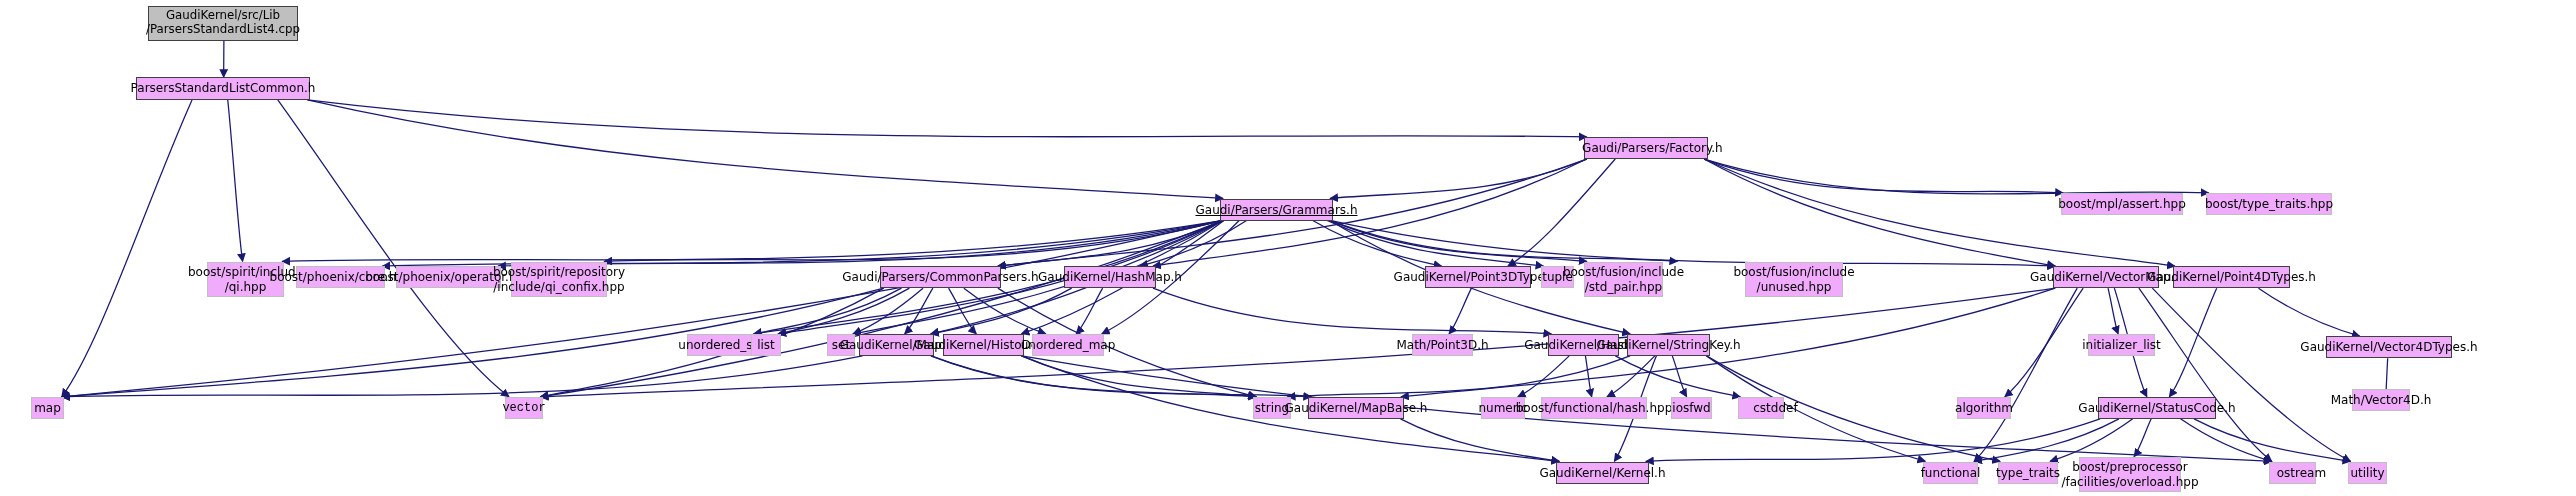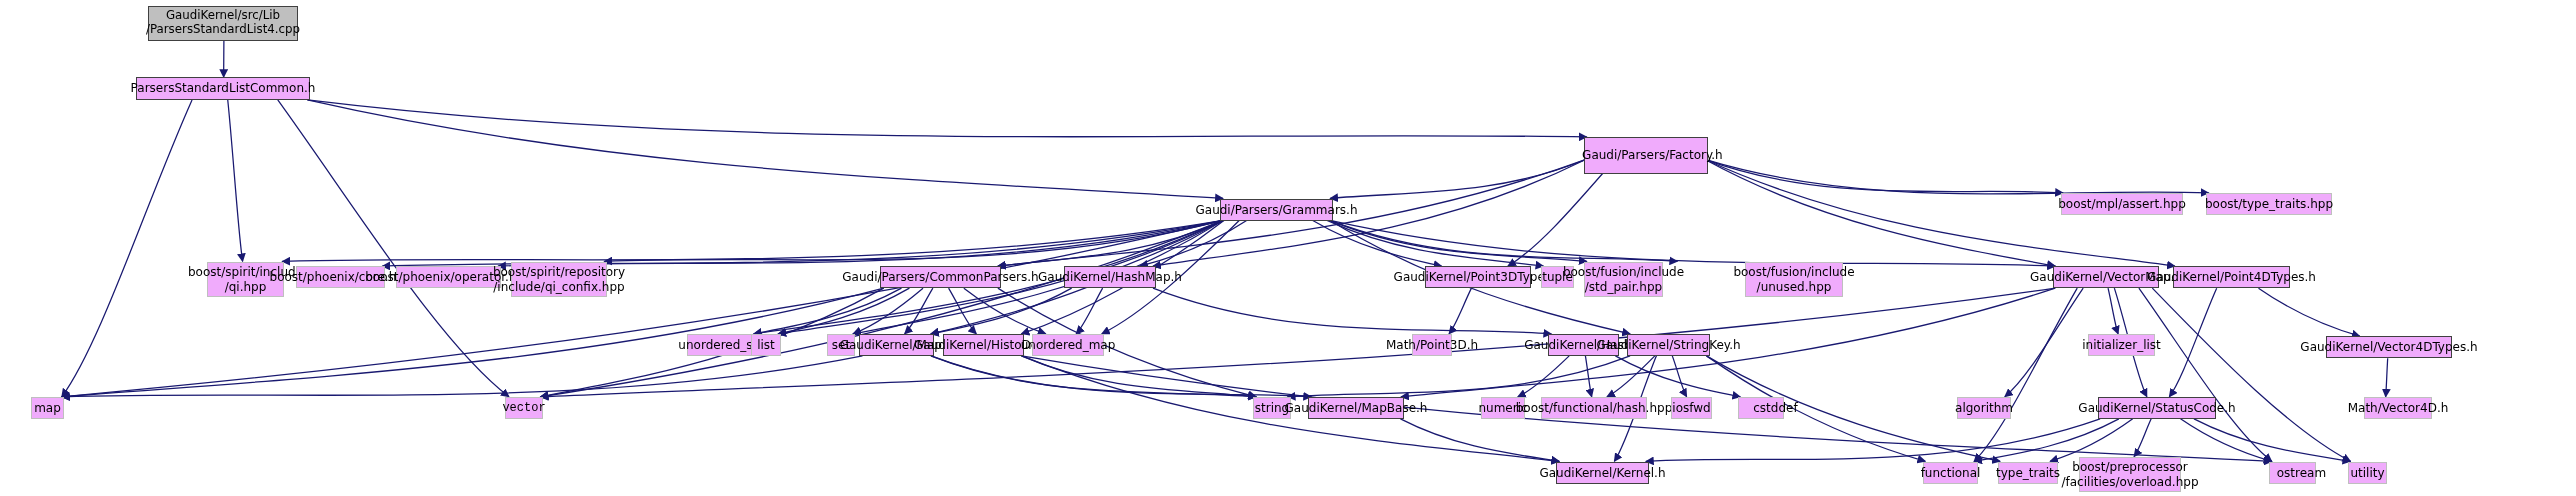--- a/index.html
+++ b/index.html
@@ -119,24 +119,24 @@
       <path d="M 2768.14 532 C 2808.691 559.7860000000001, 2849.242 576.28, 2884 586" fill="none" stroke="#191970" stroke-width="1.6" marker-end="url(#ah)"></path>
       <path d="M 2785.24 532 C 2854.806 568.076, 2924.372 576.28, 2984 586" fill="none" stroke="#191970" stroke-width="1.6" marker-end="url(#ah)"></path>
       <path d="M 2707.48 532 C 2670.744 558.696, 2634.008 576.28, 2602.52 586" fill="none" stroke="#191970" stroke-width="1.6" marker-end="url(#ah)"></path>
       <path d="M 2689.84 532 C 2625.496 566.5840000000001, 2561.152 576.28, 2506 586" fill="none" stroke="#191970" stroke-width="1.6" marker-end="url(#ah)"></path>
       <path d="M 2666 532 C 2464.05 603.2, 2262.1 576.28, 2089 586" fill="none" stroke="#191970" stroke-width="1.6" marker-end="url(#ah)"></path>
     </svg>
   <div id="nodes">
       <div class="node root" style="left: 148px; top: 5.5px; width: 150px; height: 35px; font-size: 11.8px; text-align: center;">GaudiKernel/src/Lib
 /ParsersStandardList4.cpp</div>
       <div class="node strong" style="left: 136px; top: 77px; width: 174px; height: 23px;">ParsersStandardListCommon.h</div>
-      <div class="node strong" style="left: 1584px; top: 137px; width: 124px; height: 37px; padding-left: 16px;">Gaudi/Parsers/Factory.h</div>
+      <div class="node strong" style="left: 1584px; top: 137px; width: 124px; height: 22px; padding-left: 16px;">Gaudi/Parsers/Factory.h</div>
       <div class="node" style="left: 2061px; top: 193px; width: 122px; height: 22px;">boost/mpl/assert.hpp</div>
       <div class="node" style="left: 2206px; top: 193px; width: 126px; height: 22px;">boost/type_traits.hpp</div>
-      <div class="node strong" style="left: 1220px; top: 199px; width: 113px; height: 22px;">Gaudi/Parsers/Grammars.h</div>
+      <div class="node strong" style="left: 1220px; top: 199px; width: 113px; height: 22px; text-decoration: underline;">Gaudi/Parsers/Grammars.h</div>
       <div class="node" style="left: 207px; top: 262px; width: 77px; height: 35px;">boost/spirit/include
 /qi.hpp</div>
       <div class="node" style="left: 296px; top: 266px; width: 89px; height: 22px;">boost/phoenix/core.hpp</div>
       <div class="node" style="left: 396px; top: 266px; width: 105px; height: 22px;">boost/phoenix/operator.hpp</div>
       <div class="node" style="left: 511px; top: 262px; width: 96px; height: 35px;">boost/spirit/repository
 /include/qi_confix.hpp</div>
       <div class="node strong" style="left: 880px; top: 266px; width: 121px; height: 22px;">Gaudi/Parsers/CommonParsers.h</div>
       <div class="node strong" style="left: 1064px; top: 266px; width: 92px; height: 22px;">GaudiKernel/HashMap.h</div>
       <div class="node strong" style="left: 1425px; top: 266px; width: 106px; height: 22px;">GaudiKernel/Point3DTypes.h</div>
       <div class="node" style="left: 1541px; top: 266px; width: 33px; height: 22px;">tuple</div>
@@ -145,36 +145,36 @@
       <div class="node" style="left: 1745px; top: 262px; width: 98px; height: 35px;">boost/fusion/include
 /unused.hpp</div>
       <div class="node strong" style="left: 2053px; top: 266px; width: 106px; height: 22px;">GaudiKernel/VectorMap.h</div>
       <div class="node strong" style="left: 2173px; top: 266px; width: 117px; height: 22px;">GaudiKernel/Point4DTypes.h</div>
       <div class="node" style="left: 687px; top: 334px; width: 69px; height: 22px;">unordered_set</div>
       <div class="node" style="left: 751px; top: 334px; width: 30px; height: 22px;">list</div>
       <div class="node" style="left: 827px; top: 334px; width: 28px; height: 22px;">set</div>
       <div class="node strong" style="left: 859px; top: 334px; width: 75px; height: 22px;">GaudiKernel/Map.h</div>
       <div class="node strong" style="left: 943px; top: 334px; width: 81px; height: 22px;">GaudiKernel/HistoDef.h</div>
       <div class="node" style="left: 1032px; top: 334px; width: 72px; height: 22px;">unordered_map</div>
-      <div class="node" style="left: 1412px; top: 334px; width: 40px; height: 22px;">Math/Point3D.h</div>
+      <div class="node" style="left: 1412px; top: 334px; width: 61px; height: 22px;">Math/Point3D.h</div>
       <div class="node strong" style="left: 1548px; top: 334px; width: 71px; height: 22px;">GaudiKernel/Hash.h</div>
       <div class="node strong" style="left: 1627px; top: 334px; width: 83px; height: 22px;">GaudiKernel/StringKey.h</div>
       <div class="node" style="left: 2088px; top: 334px; width: 67px; height: 22px;">initializer_list</div>
       <div class="node strong" style="left: 2326px; top: 336px; width: 126px; height: 22px;">GaudiKernel/Vector4DTypes.h</div>
       <div class="node" style="left: 31px; top: 397px; width: 33px; height: 22px;">map</div>
       <div class="node" style="left: 505px; top: 397px; width: 38px; height: 22px; font-family: Liberation Mono, monospace;">vector</div>
       <div class="node" style="left: 1253px; top: 397px; width: 38px; height: 22px;">string</div>
       <div class="node strong" style="left: 1308px; top: 397px; width: 96px; height: 22px;">GaudiKernel/MapBase.h</div>
       <div class="node" style="left: 1481px; top: 397px; width: 44px; height: 22px;">numeric</div>
       <div class="node" style="left: 1541px; top: 397px; width: 106px; height: 22px;">boost/functional/hash.hpp</div>
       <div class="node" style="left: 1671px; top: 397px; width: 41px; height: 22px;">iosfwd</div>
       <div class="node" style="left: 1738px; top: 397px; width: 46px; height: 22px; padding-left: 32px;">cstddef</div>
       <div class="node" style="left: 1957px; top: 397px; width: 54px; height: 22px;">algorithm</div>
       <div class="node strong" style="left: 2098px; top: 397px; width: 118px; height: 22px;">GaudiKernel/StatusCode.h</div>
-      <div class="node" style="left: 2352px; top: 397px; width: 68px; height: 22px; margin-left: 12px;">Math/Vector4D.h</div>
+      <div class="node" style="left: 2352px; top: 389px; width: 58px; height: 22px;">Math/Vector4D.h</div>
       <div class="node" style="left: 1923px; top: 462px; width: 55px; height: 22px;">functional</div>
       <div class="node" style="left: 1998px; top: 462px; width: 60px; height: 22px;">type_traits</div>
       <div class="node" style="left: 2079px; top: 457px; width: 102px; height: 35px;">boost/preprocessor
 /facilities/overload.hpp</div>
       <div class="node" style="left: 2269px; top: 462px; width: 47px; height: 22px; padding-left: 21px;">ostream</div>
       <div class="node" style="left: 2348px; top: 462px; width: 39px; height: 22px;">utility</div>
       <div class="node strong" style="left: 1556px; top: 462px; width: 93px; height: 22px;">GaudiKernel/Kernel.h</div>
     </div>
 </div>
 

